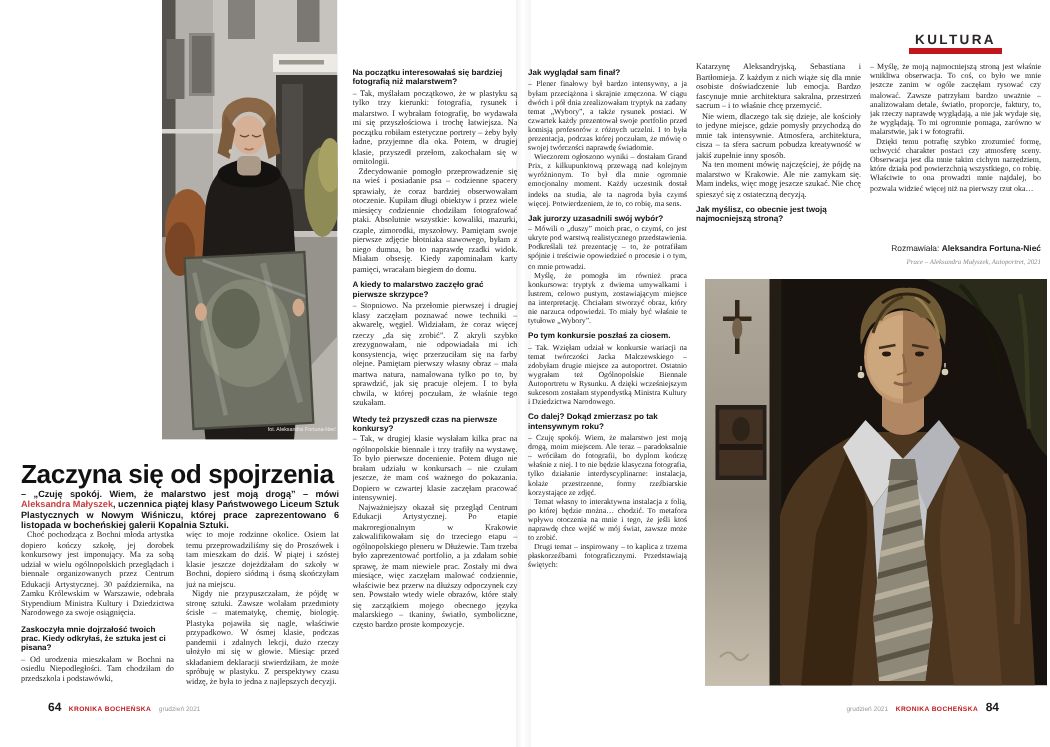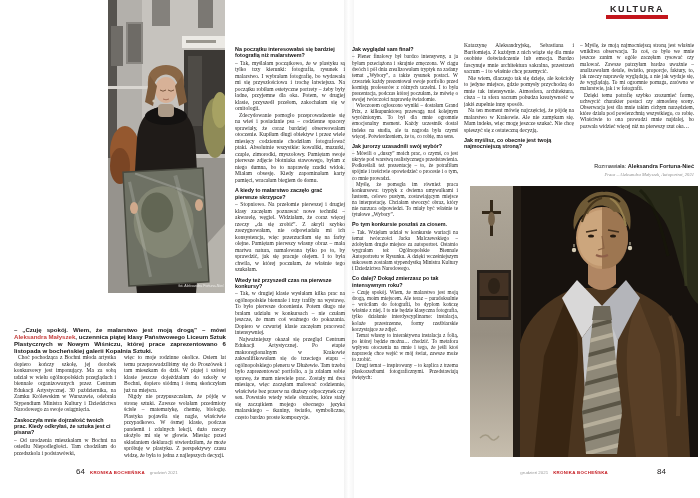--- a/index.html
+++ b/index.html
@@ -3,21 +3,21 @@
 <meta charset="utf-8">
 <style>
   html,body{margin:0;padding:0;background:#e9e9e9;}
   .spread{position:relative;width:700px;height:498px;background:#ffffff;overflow:hidden;
           font-family:"Liberation Serif", serif;color:#1e1c1a;}
   .abs{position:absolute;}
   
   .gutter{left:344px;top:0;width:10px;height:498px;
           background:linear-gradient(90deg,rgba(0,0,0,0.05),rgba(0,0,0,0.0) 45%,rgba(0,0,0,0.04));}
   
-  .kultura{top:4px;left:606px;width:62px;text-align:center;}
+  .kultura{top:21px;left:606px;width:62px;text-align:center;}
   .kultura .txt{font-family:"Liberation Sans",sans-serif;font-weight:bold;font-size:9px;
                 letter-spacing:1.6px;color:#2a2526;display:block;}
   .kultura .bar{display:block;height:3.5px;background:#c3161c;margin-top:1px;}
   
   .title{left:14px;top:295px;width:220px;font-family:"Liberation Sans",sans-serif;
          font-weight:bold;font-size:17.5px;letter-spacing:-0.3px;color:#111;line-height:1.05;}
   .lead{left:14px;top:320px;width:212px;font-family:"Liberation Sans",sans-serif;
         font-weight:bold;font-size:6.1px;line-height:7px;text-align:justify;color:#181616;}
   .lead .red{color:#c5403f;}
   
@@ -41,21 +41,21 @@
                font-size:4.6px;color:#8d8d8d;}
   
   .photo{left:108px;top:0;width:117px;height:293px;}
   .photo svg{display:block;}
   .photo-credit{left:150px;top:284px;width:74px;text-align:right;font-family:"Liberation Sans",sans-serif;
                 font-size:3.6px;color:#f2f1ee;opacity:.9;}
   .painting{left:470px;top:186px;width:228px;height:271px;}
   .painting svg{display:block;}
   
   .footer{top:467px;display:flex;align-items:baseline;gap:5px;font-family:"Liberation Sans",sans-serif;}
-  .footer .pg{font-weight:normal;font-size:8px;color:#1c1a1a;margin-left:44px;}
+  .footer .pg{font-weight:bold;font-size:8px;color:#1c1a1a;}
   .footer .brand{font-weight:bold;font-size:4.4px;letter-spacing:.3px;color:#c3161c;}
   .footer .date{font-size:4.4px;color:#9a9a9a;}
   .footer-left{left:32px;}
   .footer-right{right:34px;}
 </style>
 </head>
 <body>
 
 <div class="spread">
 
@@ -99,20 +99,21 @@
         <path d="M70,176 L90,270" stroke="#ffffff" stroke-width="4" opacity="0.14"></path>
         <path d="M30,172 L98,200" stroke="#ffffff" stroke-width="2" opacity="0.2"></path>
         <rect x="18" y="170" width="80" height="114" fill="none" stroke="#494a40" stroke-width="1.5"></rect>
       </g>
       <ellipse cx="26" cy="208" rx="4" ry="6" fill="#d0a98c"></ellipse>
       <ellipse cx="91" cy="205" rx="4" ry="6" fill="#d0a98c"></ellipse>
     </svg>
   </div>
   <div class="abs photo-credit">fot. Aleksandra Fortuna-Nieć</div>
 
+  <h1 class="abs title">Zaczyna się od spojrzenia</h1>
 
   <p class="abs lead"><span>– „Czuję spokój. Wiem, że malarstwo jest moją drogą” – mówi </span><span class="red">Aleksandra Małyszek</span><span>, uczennica piątej klasy Państwowego Liceum Sztuk Plastycznych w Nowym Wiśniczu, której prace zaprezentowano 6 listopada w bocheńskiej galerii Kopalnia Sztuki.</span></p>
 
   <div class="abs col col1">
       <p class="p">Choć pochodząca z Bochni młoda artystka dopiero kończy szkołę, jej dorobek konkursowy jest imponujący. Ma za sobą udział w wielu ogólnopolskich przeglądach i biennale organizowanych przez Centrum Edukacji Artystycznej. 30 października, na Zamku Królewskim w Warszawie, odebrała Stypendium Ministra Kultury i Dziedzictwa Narodowego za swoje osiągnięcia.</p>
       <p class="q">Zaskoczyła mnie dojrzałość twoich prac. Kiedy odkryłaś, że sztuka jest ci pisana?</p>
       <p class="a1">– Od urodzenia mieszkałam w Bochni na osiedlu Niepodległości. Tam chodziłam do przedszkola i podstawówki,</p>
     </div>
   <div class="abs col col2">
       <p class="a1">więc to moje rodzinne okolice. Osiem lat temu przeprowadziliśmy się do Proszówek i tam mieszkam do dziś. W piątej i szóstej klasie jeszcze dojeżdżałam do szkoły w Bochni, dopiero siódmą i ósmą skończyłam już na miejscu.</p>

